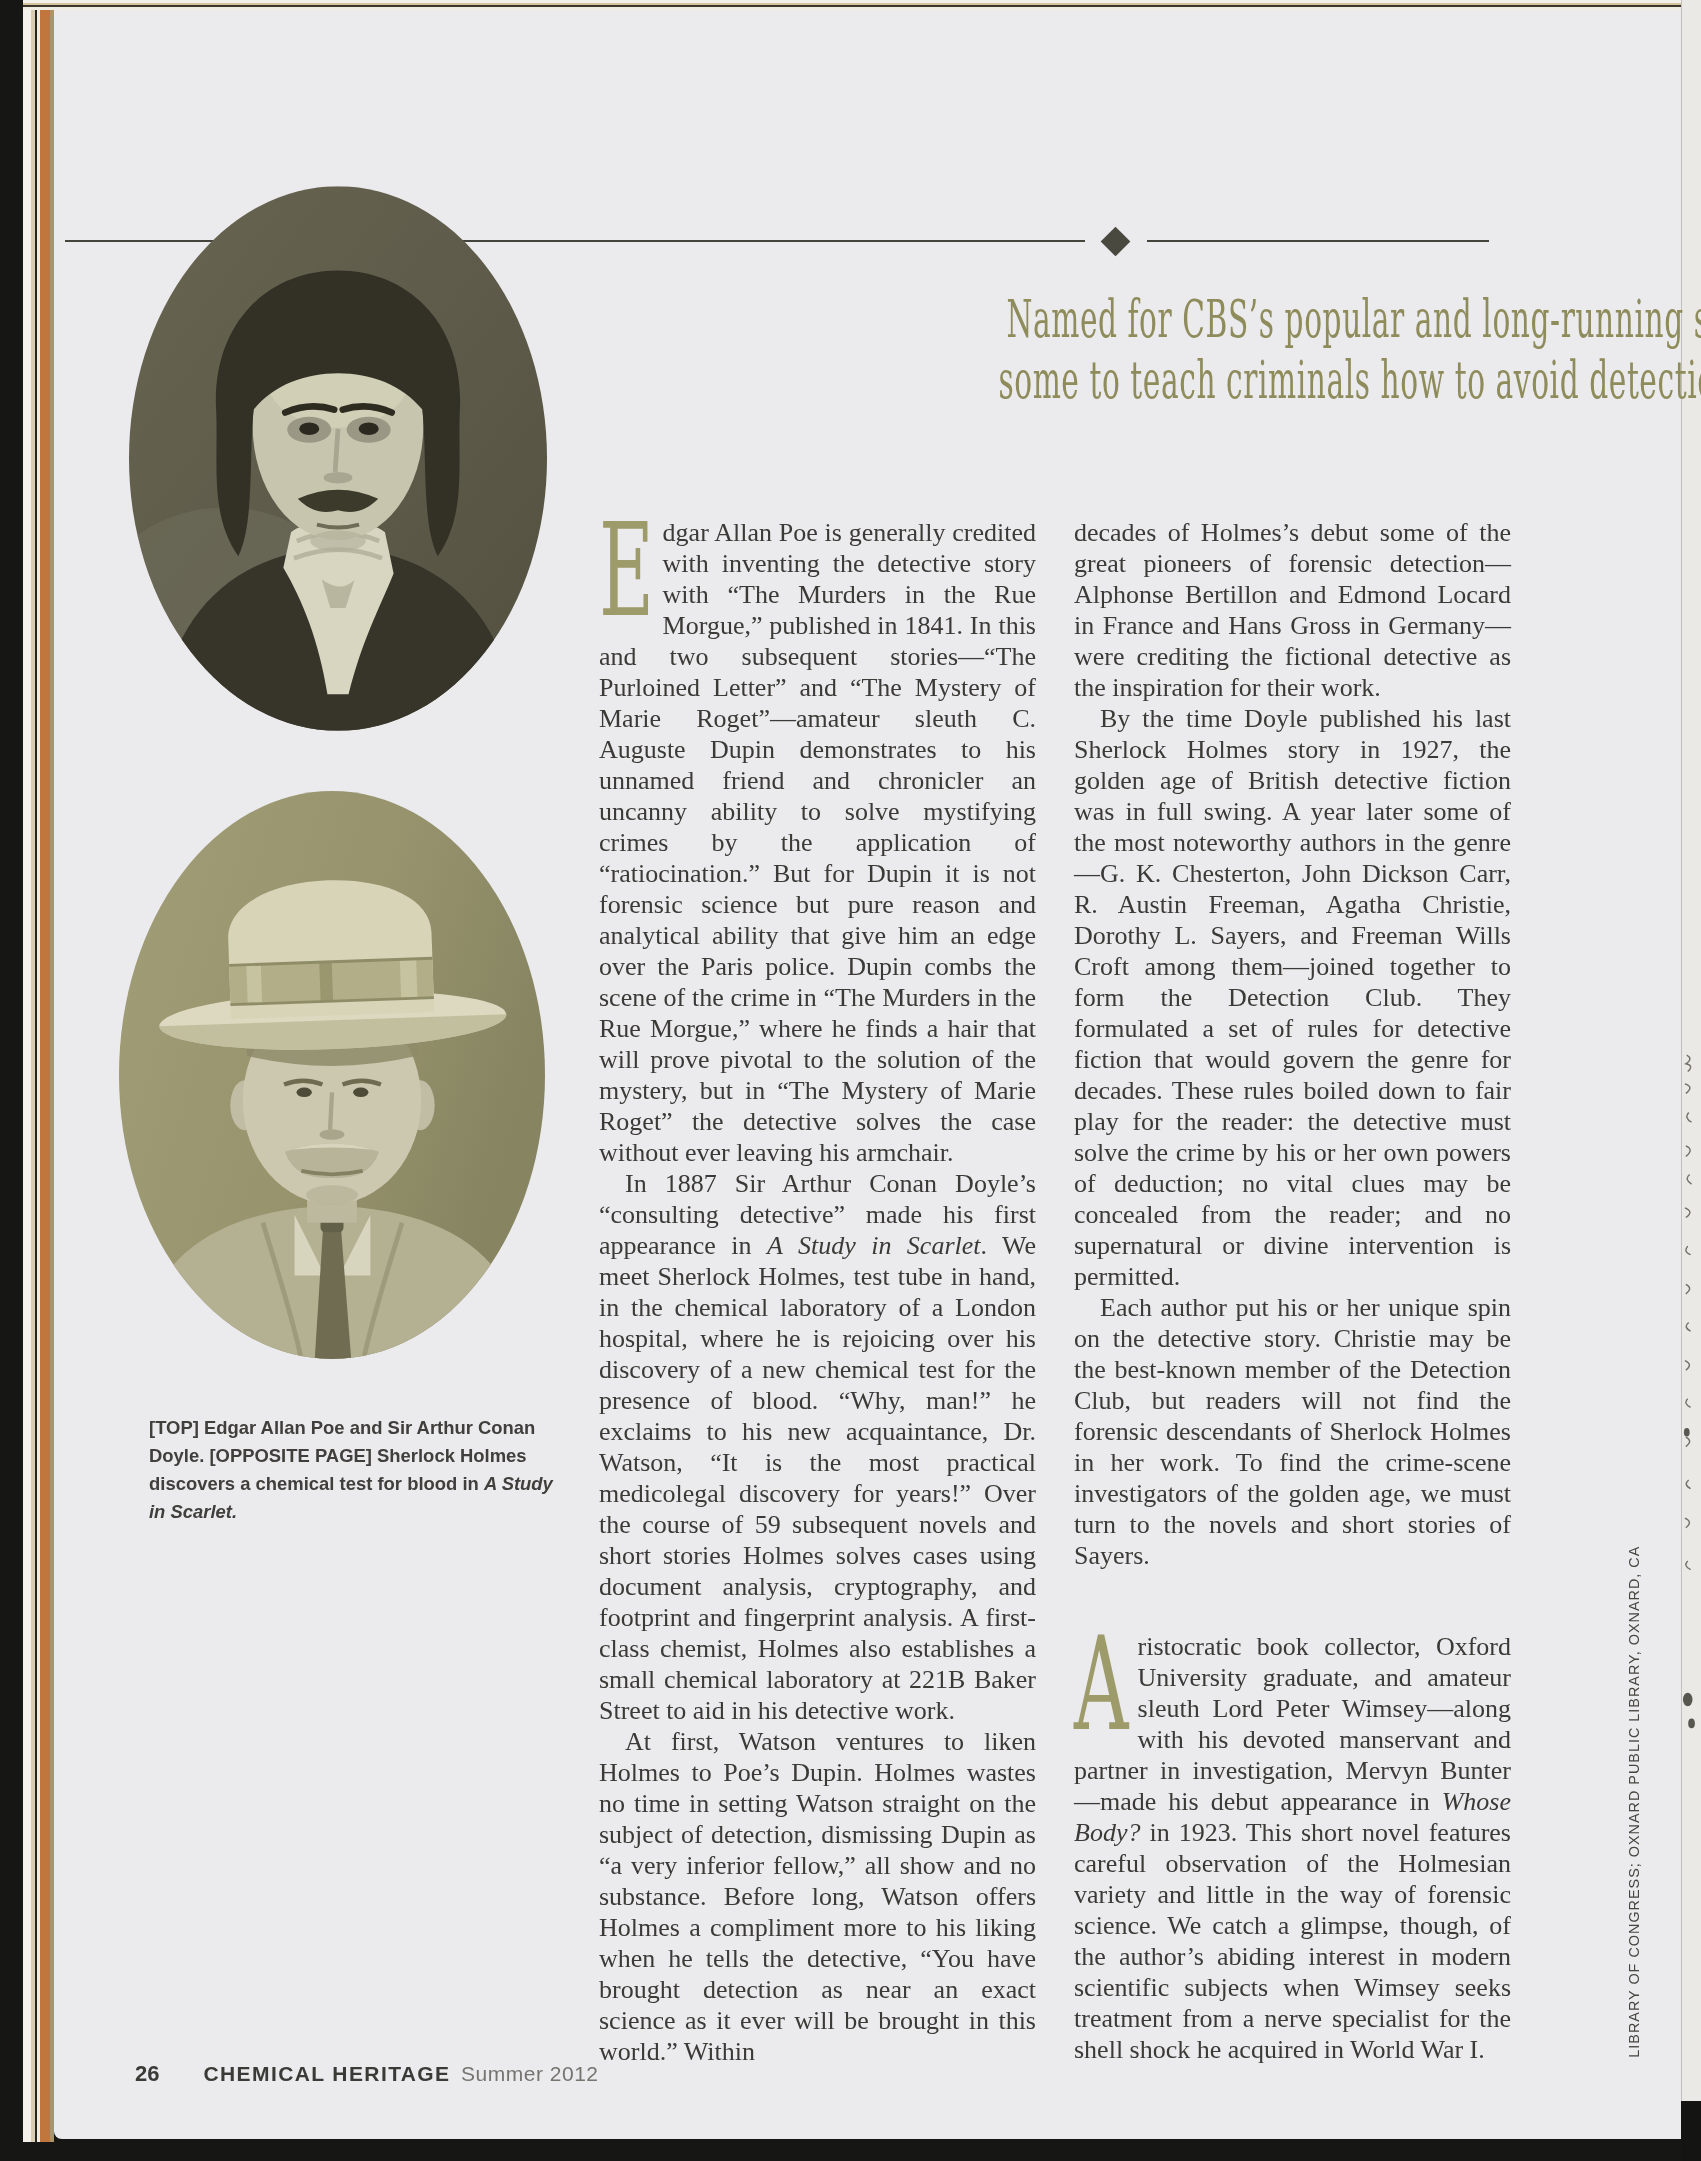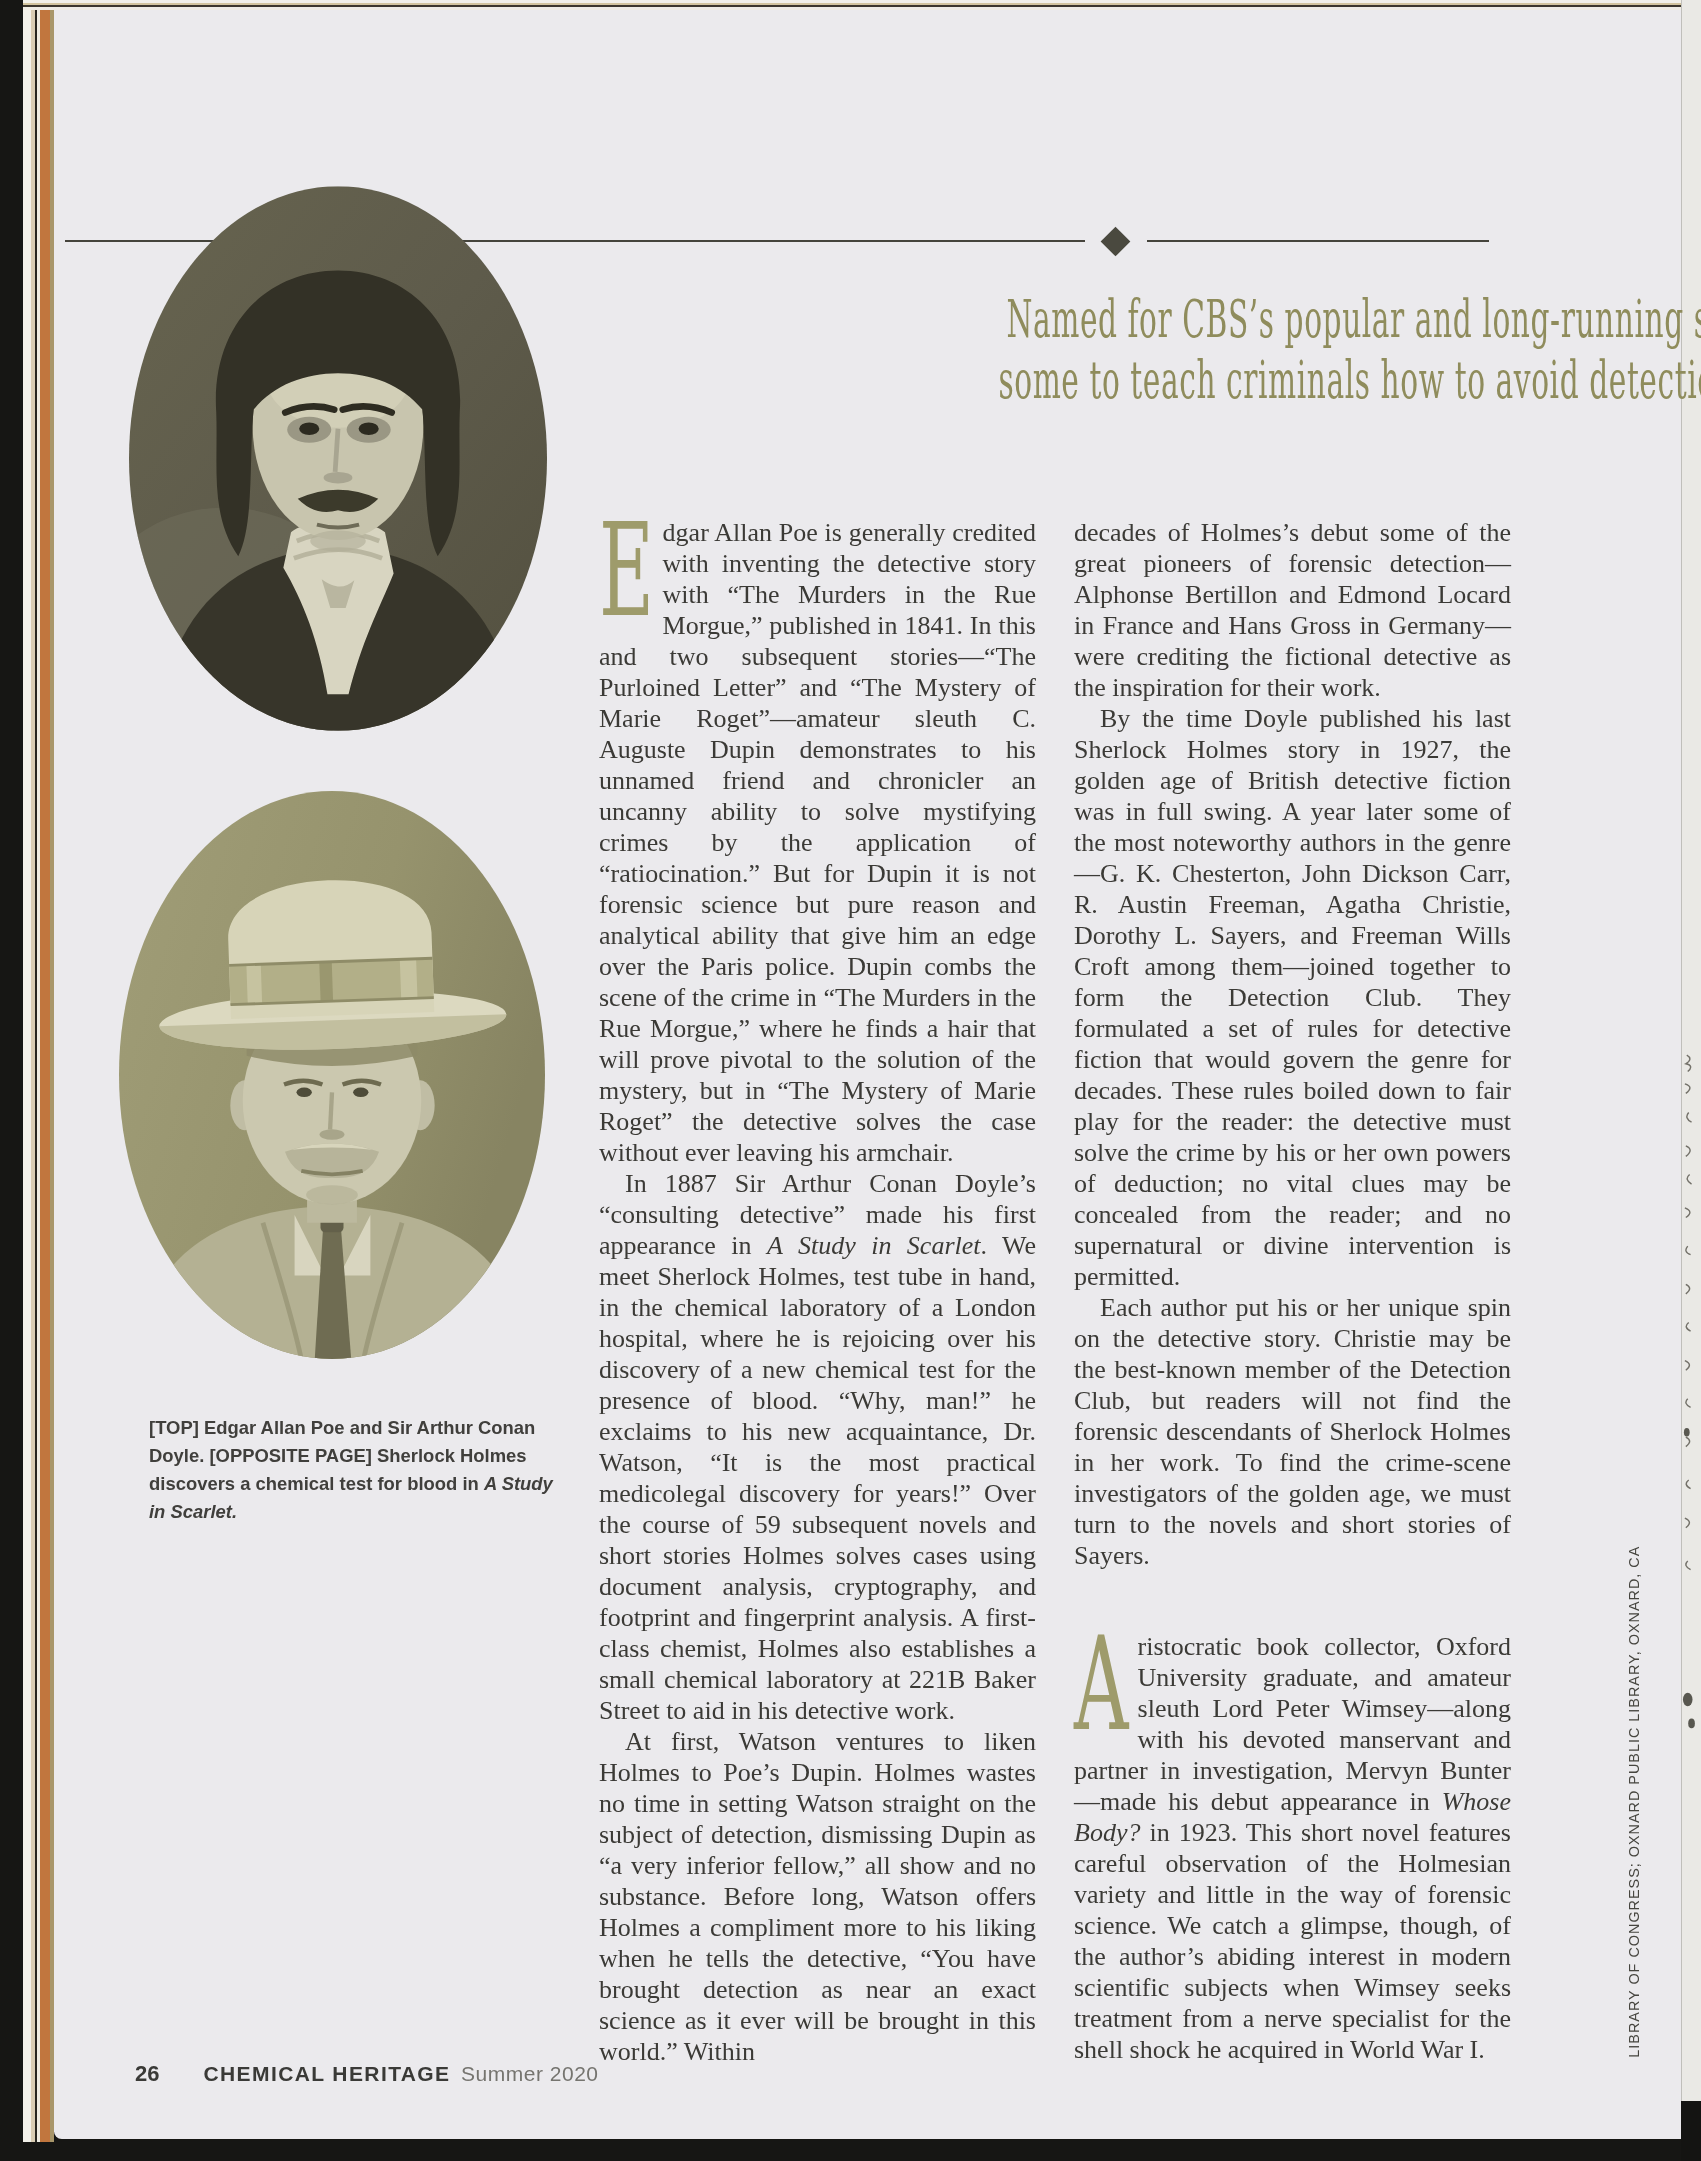--- a/index.html
+++ b/index.html
@@ -250,15 +250,15 @@
     <p class="para"><span>By the time Doyle published his last Sherlock Holmes story in 1927, the golden age of British detective fiction was in full swing. A year later some of the most noteworthy authors in the genre—G. K. Chesterton, John Dickson Carr, R. Austin Freeman, Agatha Christie, Dorothy L. Sayers, and Freeman Wills Croft among them—joined together to form the Detection Club. They formulated a set of rules for detective fiction that would govern the genre for decades. These rules boiled down to fair play for the reader: the detective must solve the crime by his or her own powers of deduction; no vital clues may be concealed from the reader; and no supernatural or divine intervention is permitted.</span></p>
     <p class="para"><span>Each author put his or her unique spin on the detective story. Christie may be the best-known member of the Detection Club, but readers will not find the forensic descendants of Sherlock Holmes in her work. To find the crime-scene investigators of the golden age, we must turn to the novels and short stories of Sayers.</span></p>
     <p class="para noindent section-gap"><span class="dropcap">A</span><span>ristocratic book collector, Oxford University graduate, and amateur sleuth Lord Peter Wimsey—along with his devoted manservant and partner in investigation, Mervyn Bunter—made his debut appearance in </span><span class="it">Whose Body?</span><span> in 1923. This short novel features careful observation of the Holmesian variety and little in the way of forensic science. We catch a glimpse, though, of the author’s abiding interest in modern scientific subjects when Wimsey seeks treatment from a nerve specialist for the shell shock he acquired in World War I.</span></p>
   </div>
 
 <div class="abs caption" id="caption"><span>[TOP] Edgar Allan Poe and Sir Arthur Conan Doyle. [OPPOSITE PAGE] Sherlock Holmes discovers a chemical test for blood in </span><span class="it">A Study in Scarlet.</span></div>
 
 <div class="abs credit">LIBRARY OF CONGRESS; OXNARD PUBLIC LIBRARY, OXNARD, CA</div>
 
 <div class="abs footer">
-  <span class="pgnum">26</span><span class="mag">CHEMICAL HERITAGE</span><span class="issue">Summer 2020</span>
+  <span class="pgnum">26</span><span class="mag">CHEMICAL HERITAGE</span><span class="issue">Summer 2012</span>
 </div>
 
 
 </body></html>

